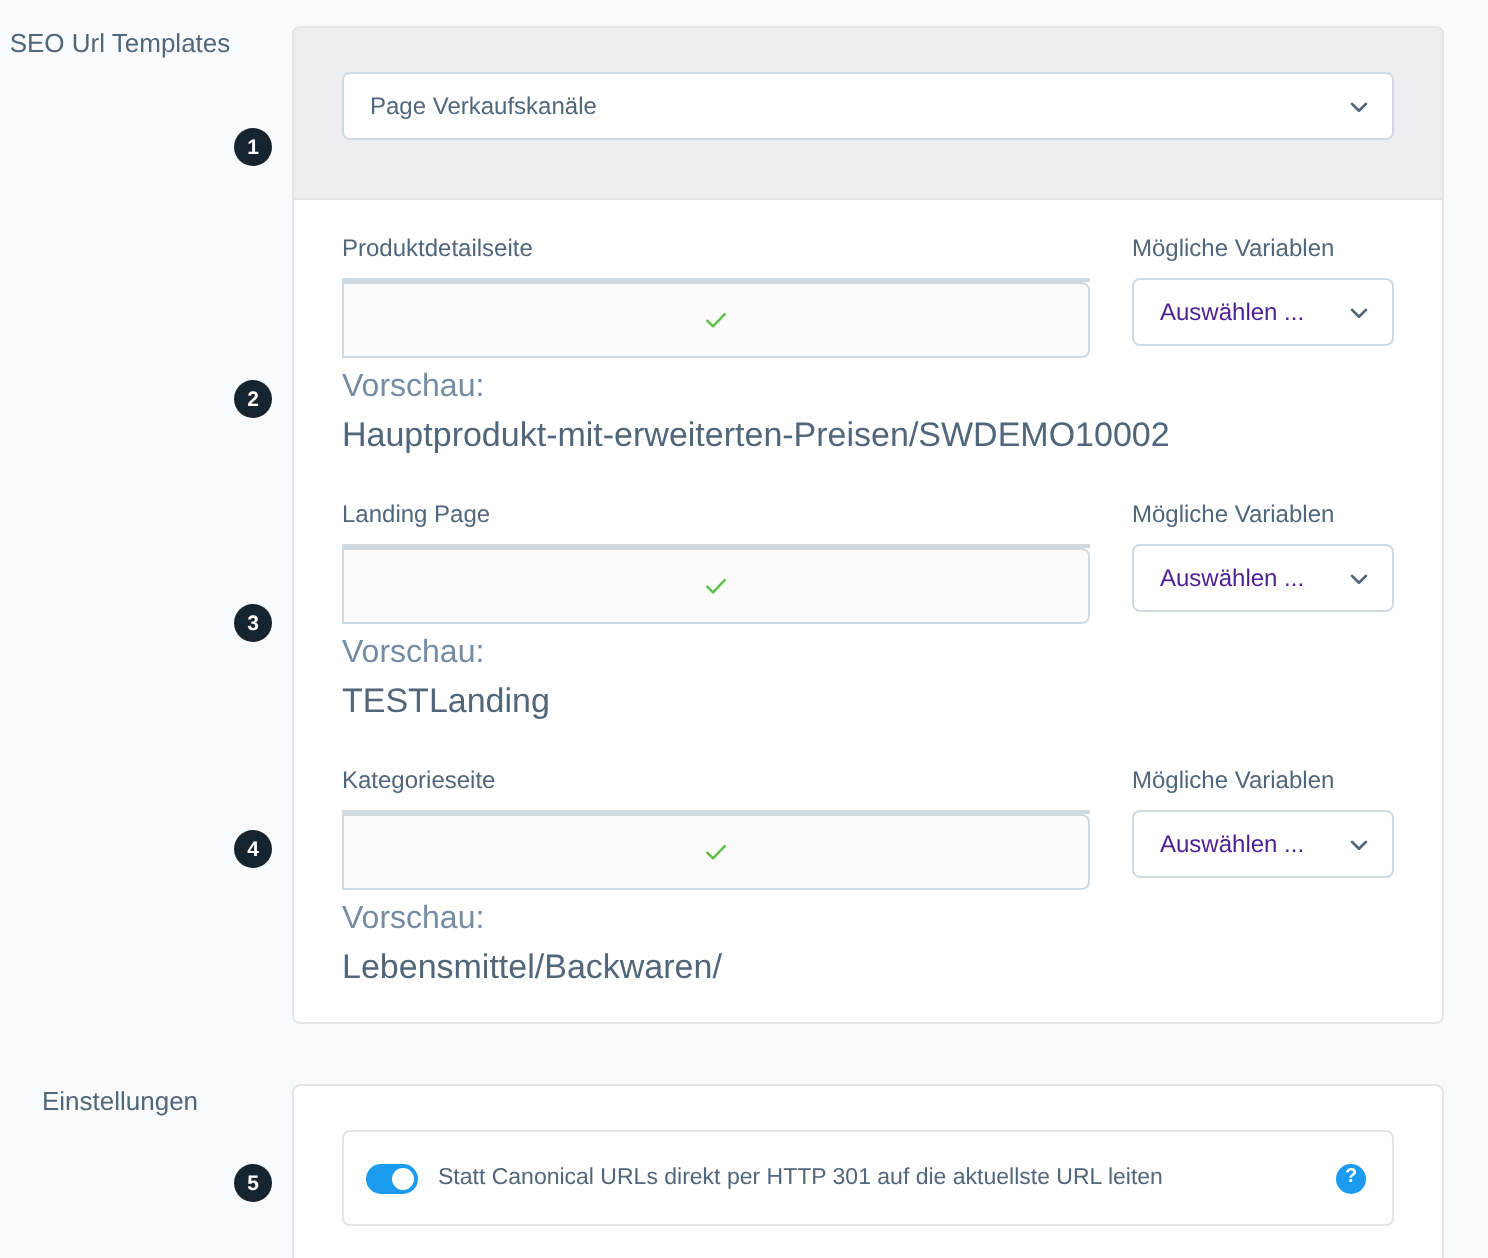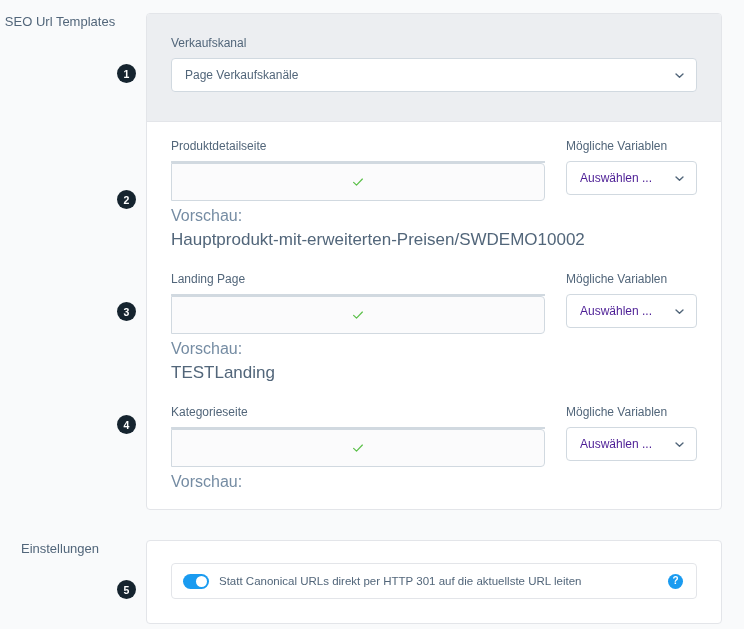--- a/index.html
+++ b/index.html
@@ -162,21 +162,21 @@
     line-height: 15px;
   }
 
   
   .settings-card { padding: 22px 24px 24px 24px; }
 
   .switch-row {
     border: 1px solid #e3e5e9;
     border-radius: 4px;
     background: #ffffff;
-    height: 36px;
+    height: 48px;
     display: flex;
     align-items: center;
     padding: 0 13px 0 11px;
   }
 
   .switch {
     width: 26px;
     height: 15px;
     border-radius: 8px;
     background: #1a9bf0;
@@ -225,21 +225,20 @@
     <div class="section-title">SEO Url Templates</div>
     <div class="badge" style="top:51px;">1</div>
     <div class="badge" style="top:177px;">2</div>
     <div class="badge" style="top:289px;">3</div>
     <div class="badge" style="top:402px;">4</div>
   </div>
 
   <div class="card">
 
     <div class="card-head">
-      <label class="field-label">Verkaufskanal</label>
       <div class="select-box">
         <span class="sel-value">Page Verkaufskanäle</span>
         <span class="chev">
           <svg viewBox="0 0 12 12" width="11" height="11" aria-hidden="true">
             <path d="M2.2 4.3 L6 8 L9.8 4.3" fill="none" stroke="#52667a" stroke-width="1.5" stroke-linecap="round" stroke-linejoin="round"></path>
           </svg>
         </span>
       </div>
     </div>
 
@@ -328,20 +327,21 @@
               <span class="sel-value">Auswählen ...</span>
               <span class="chev">
                 <svg viewBox="0 0 12 12" width="11" height="11" aria-hidden="true">
                   <path d="M2.2 4.3 L6 8 L9.8 4.3" fill="none" stroke="#52667a" stroke-width="1.5" stroke-linecap="round" stroke-linejoin="round"></path>
                 </svg>
               </span>
             </div>
           </div>
         </div>
         <div class="preview-label">Vorschau:</div>
+        <div class="preview-value">Lebensmittel/Backwaren/</div>
       </div>
 
     </div>
   </div>
 </div>
 
 <div class="section" style="padding-top:30px;">
 
   <div class="label-col">
     <div class="section-title">Einstellungen</div>

